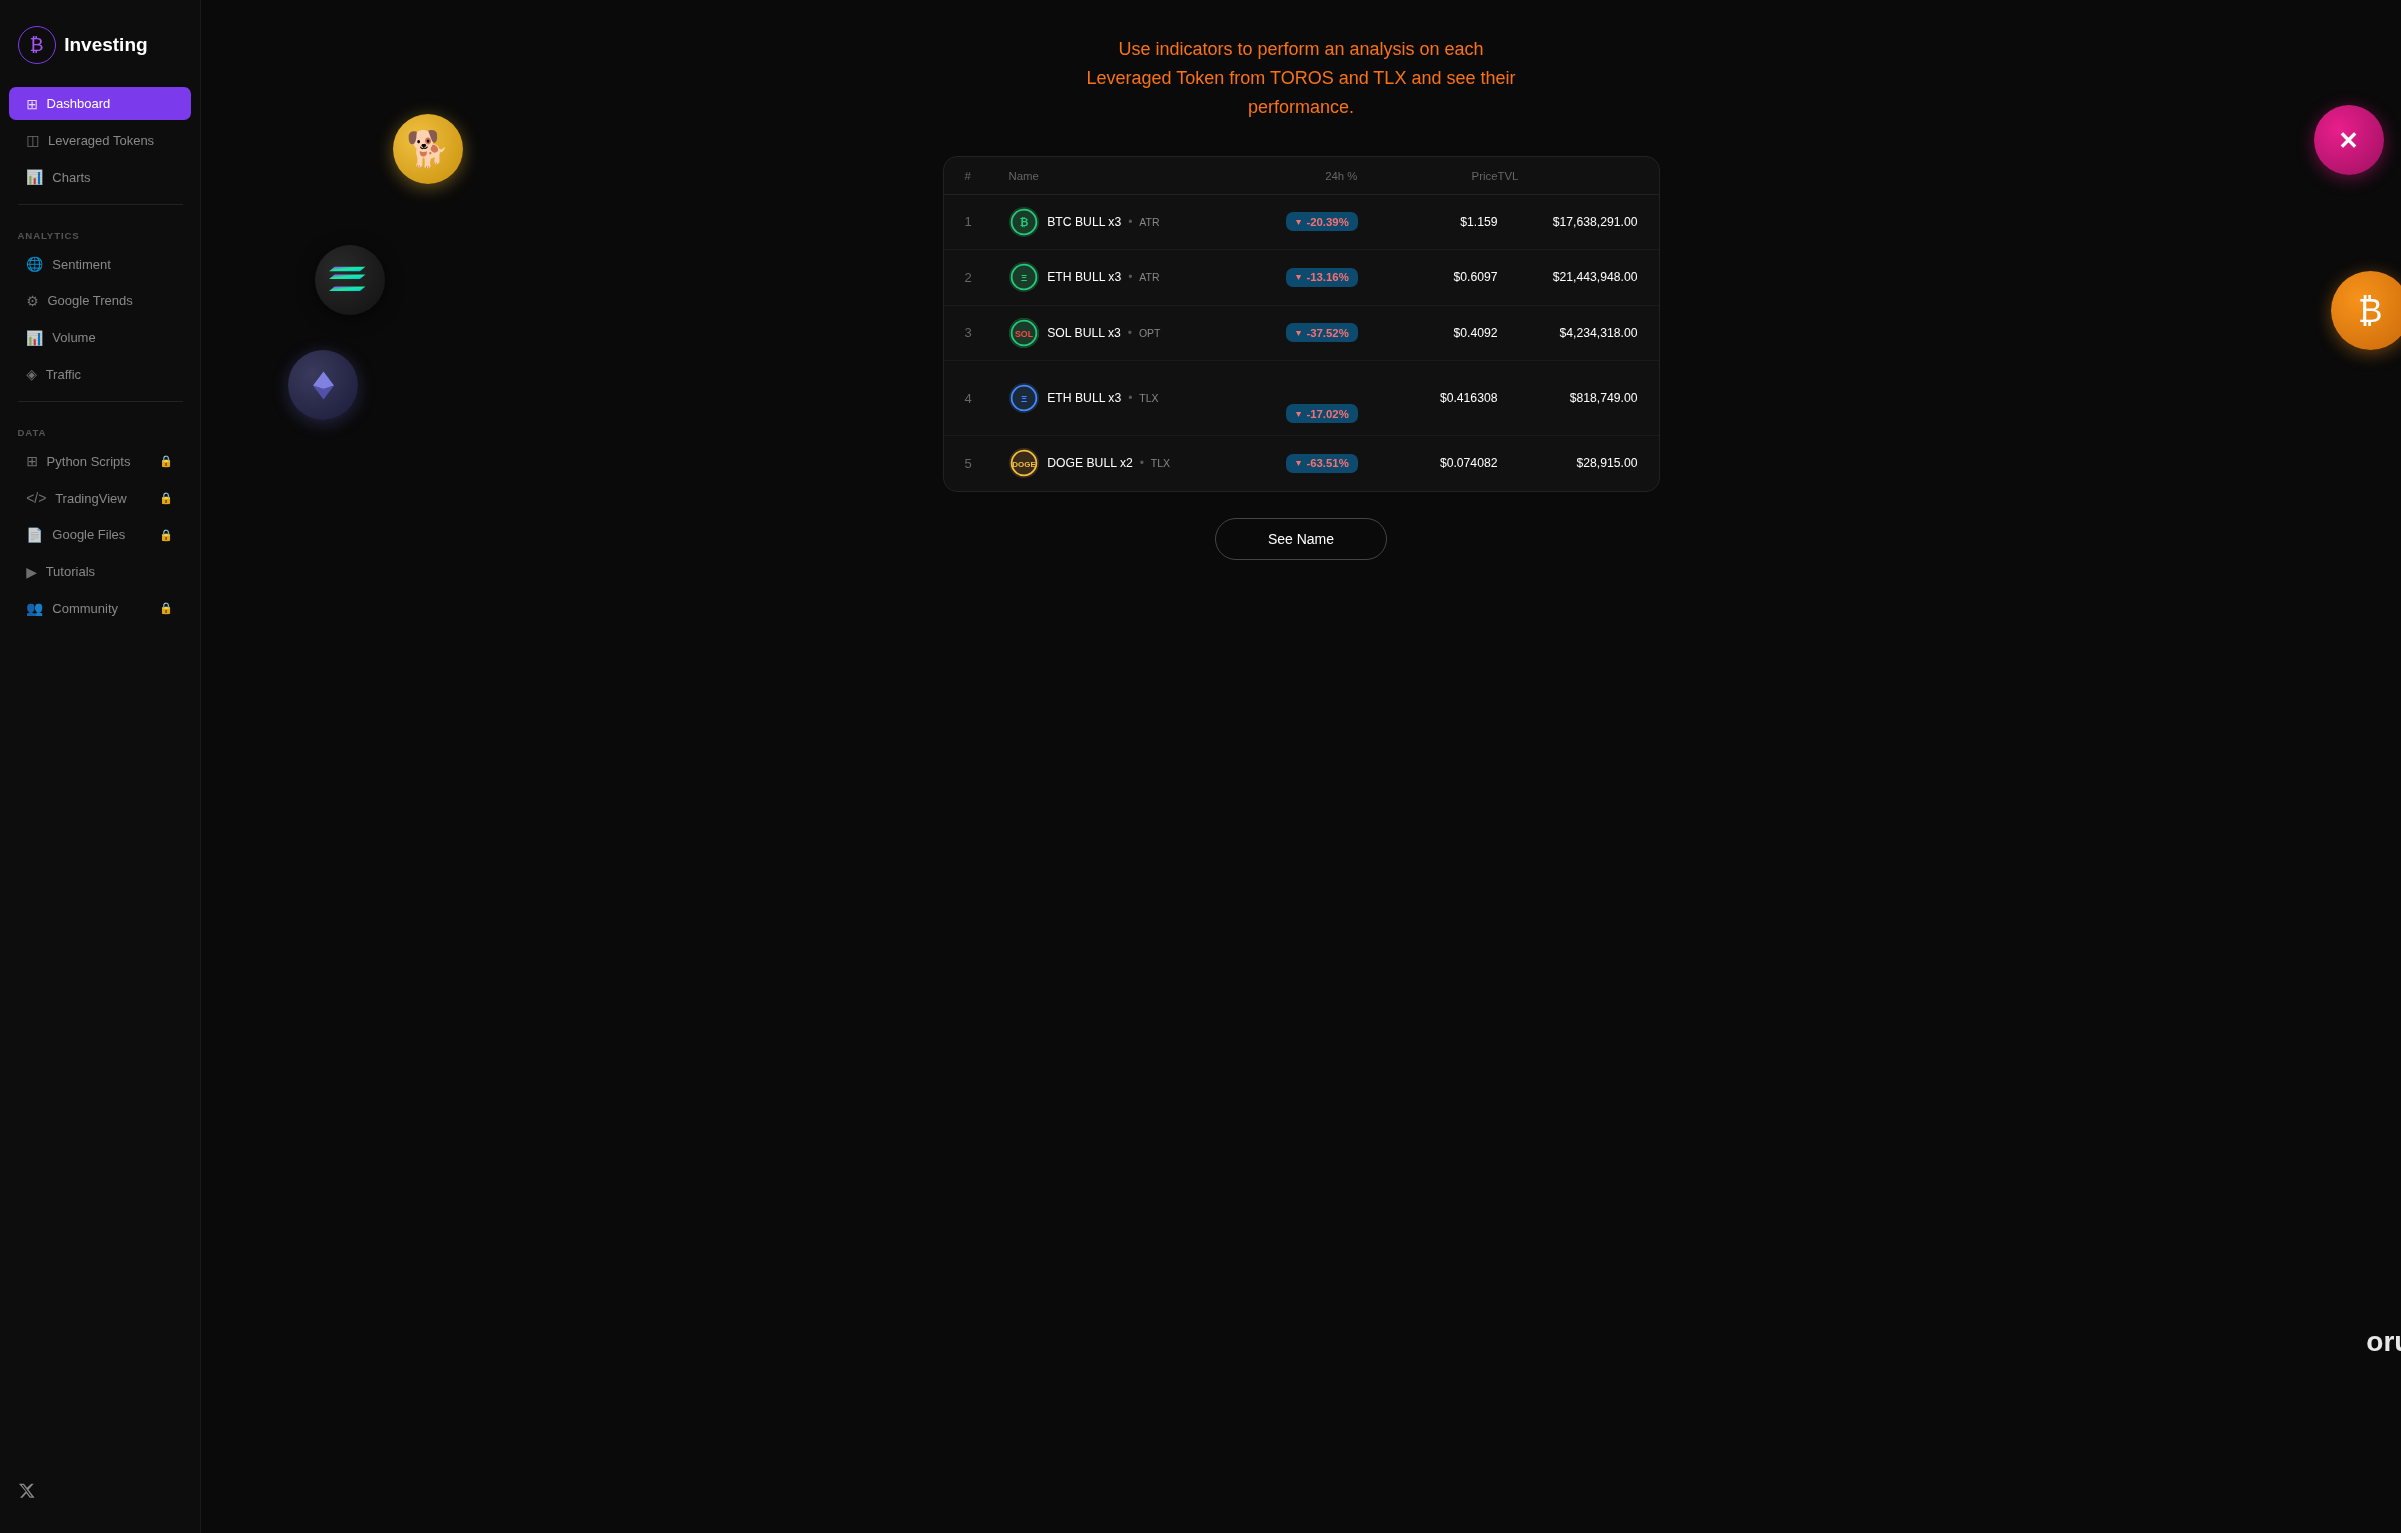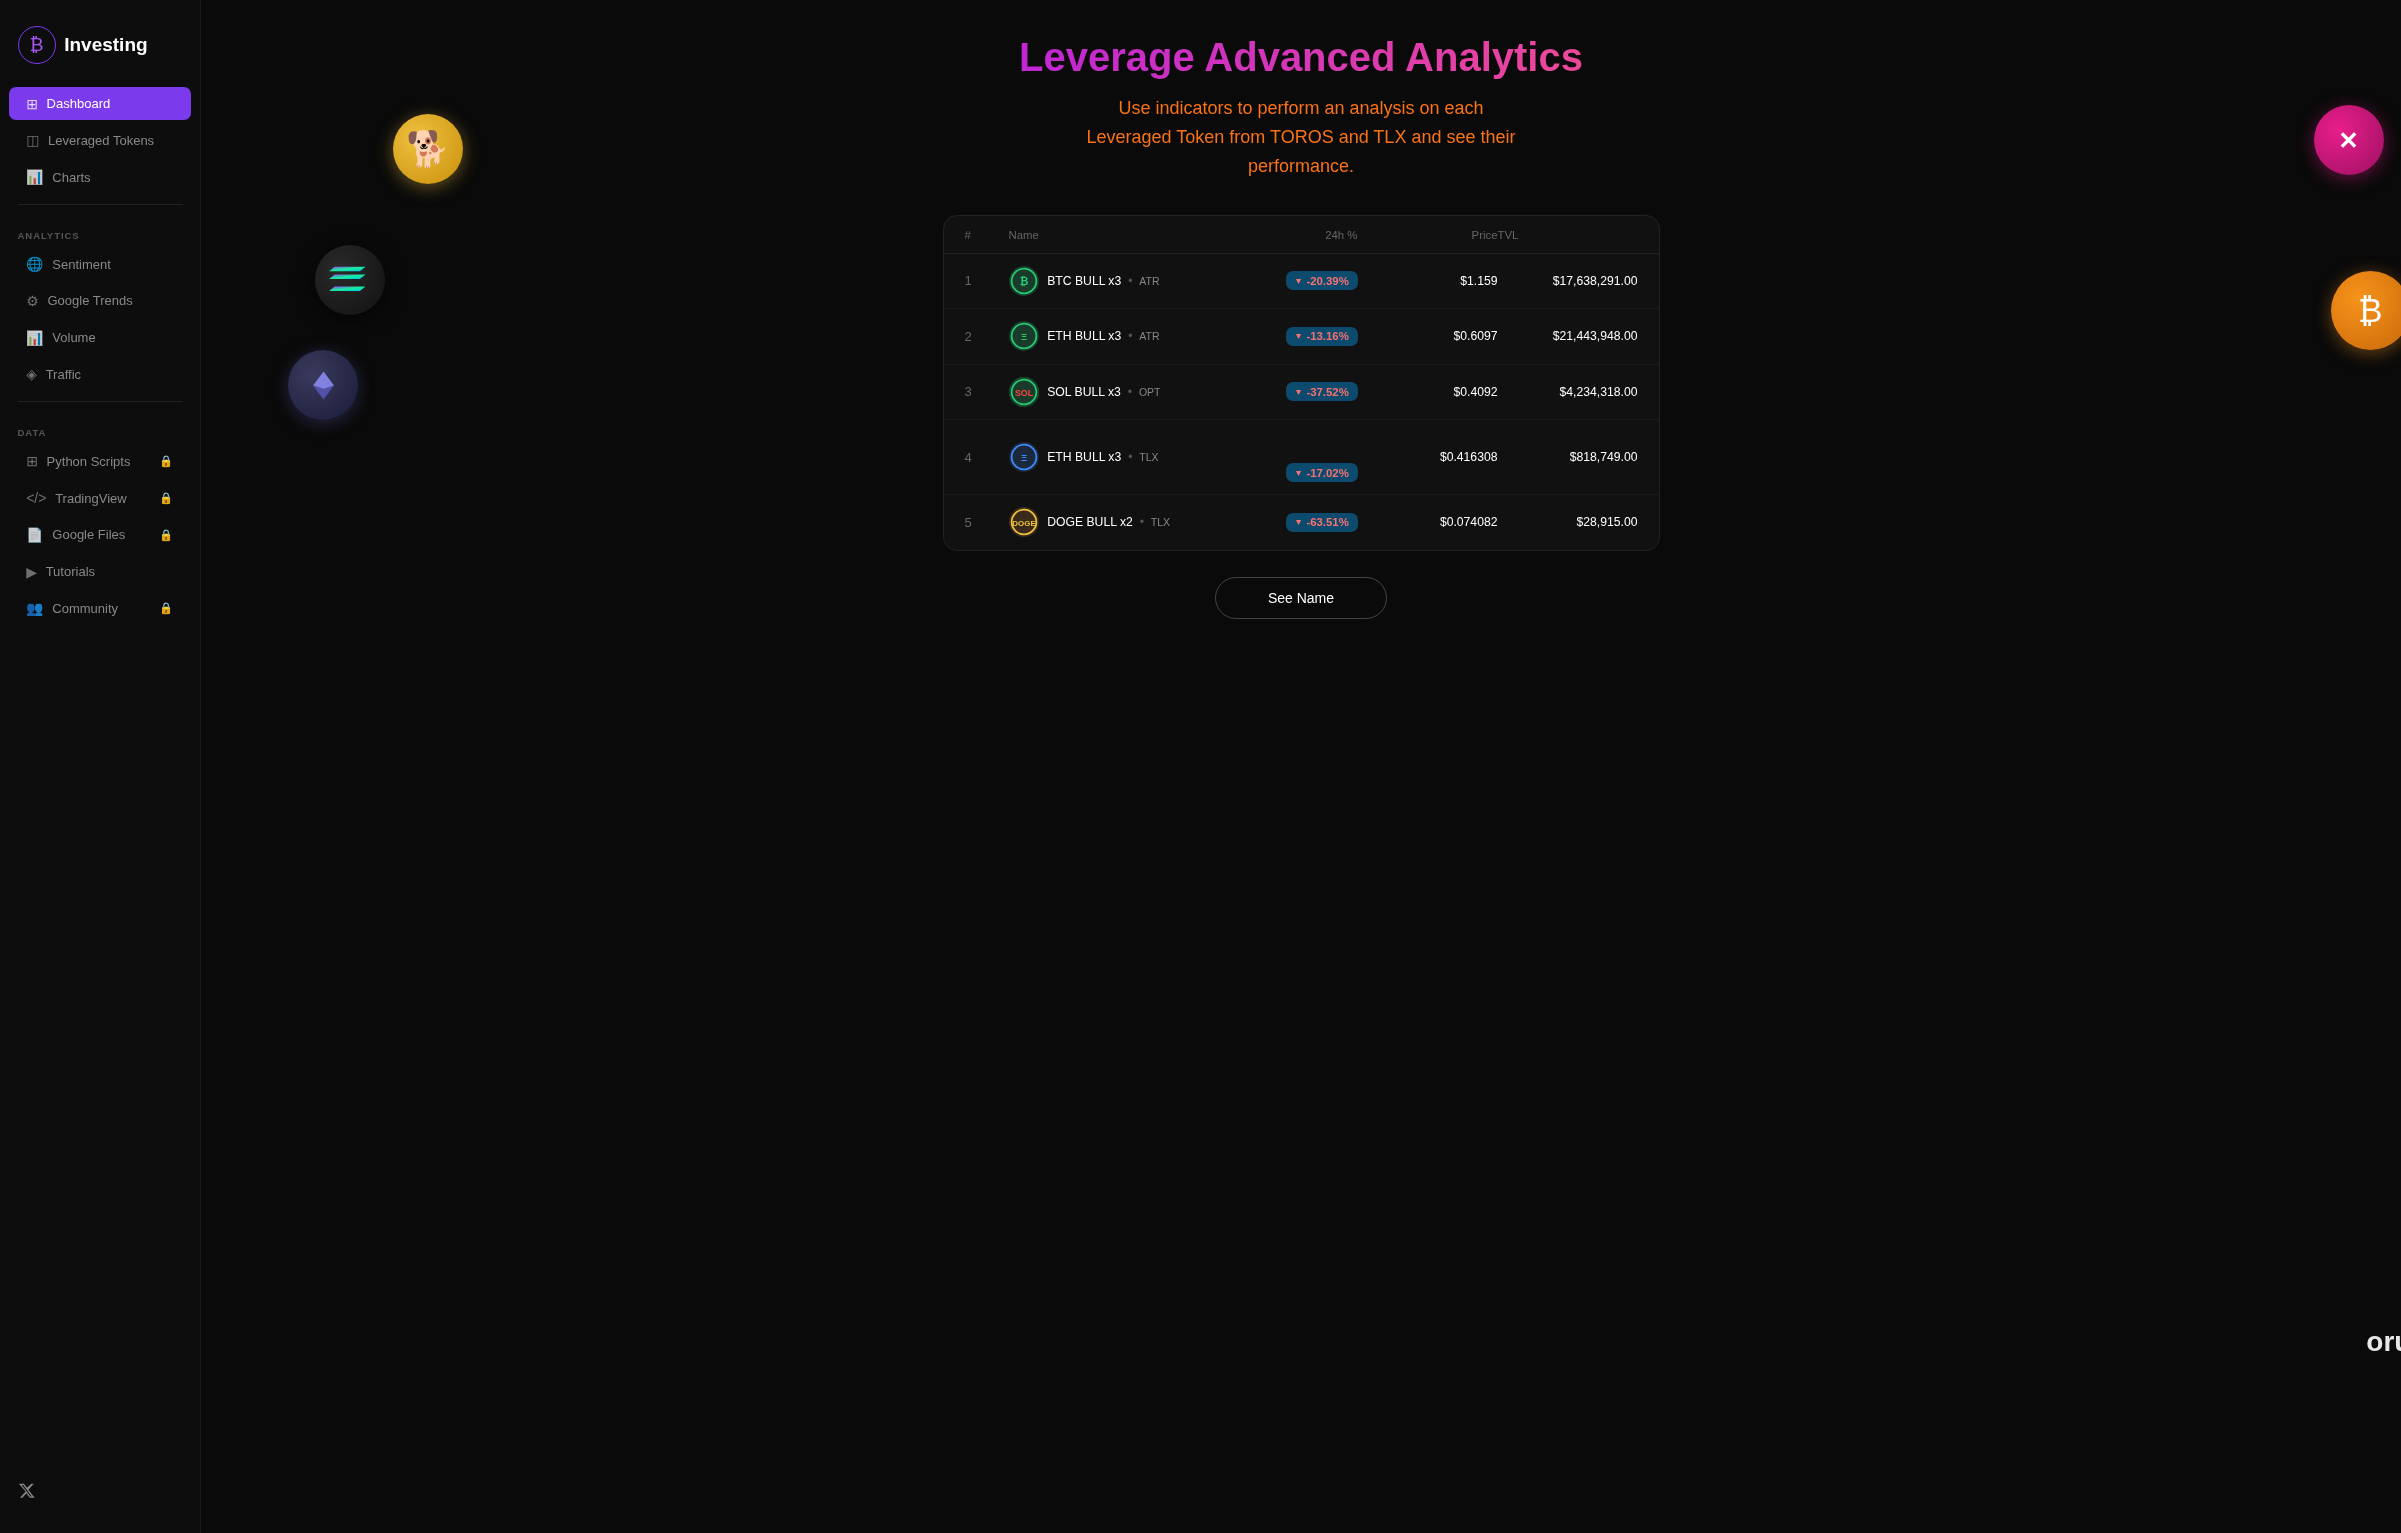--- a/index.html
+++ b/index.html
@@ -432,21 +432,20 @@
       <polygon points="20,24 32,20 20,36 8,20" fill="#6060d0" opacity="0.7"></polygon>
     </svg>
   </div>
 
   <div class="coin-hex">✕</div>
 
   <div class="coin-btc">₿</div>
 
   <div class="coin-toros">orus</div>
 
-  <h1 class="page-title">Leverage Advanced Analytics</h1>
   <p class="page-subtitle">Use indicators to perform an analysis on each Leveraged Token from TOROS and TLX and see their performance.</p>
 
   <div class="table-container">
     <div class="table-header">
       <span>#</span>
       <span>Name</span>
       <span style="text-align:right">24h %</span>
       <span style="text-align:right">Price</span>
       <span style="text-align:left">TVL</span>
     </div>

